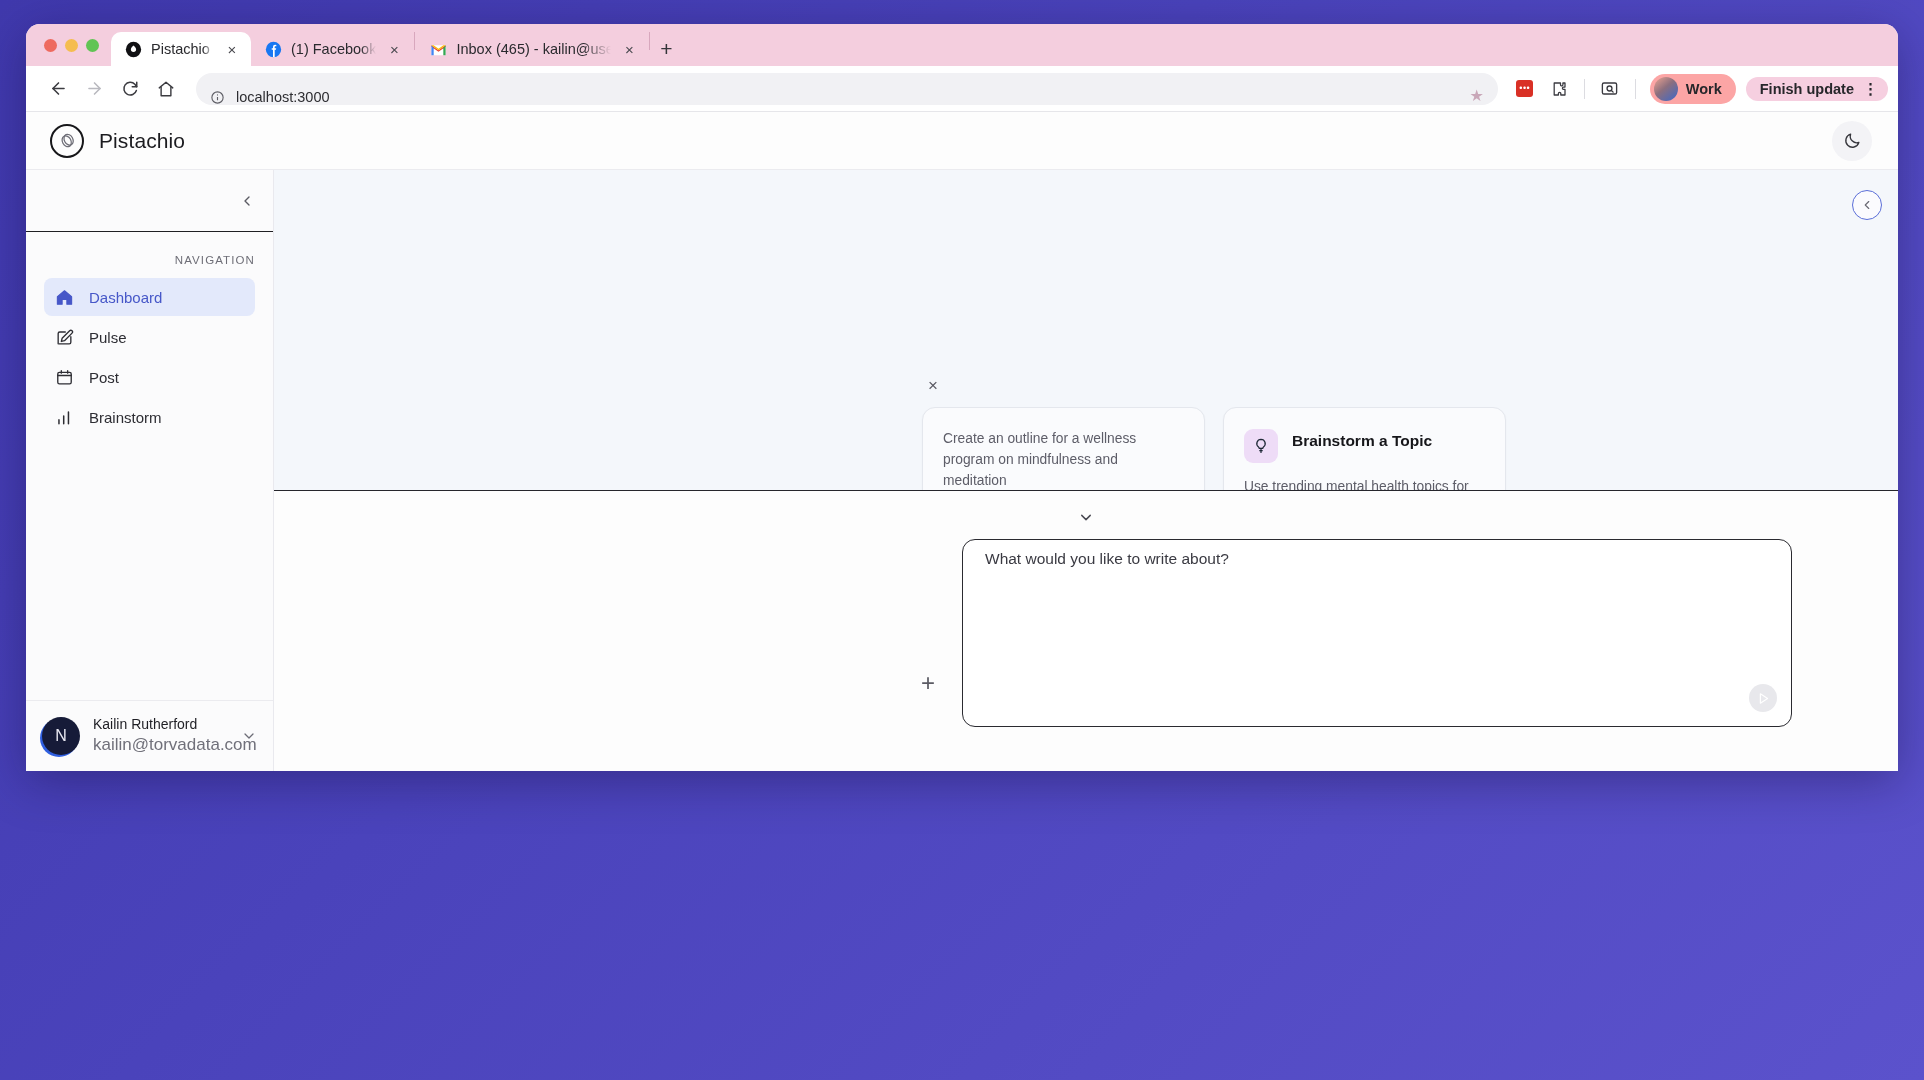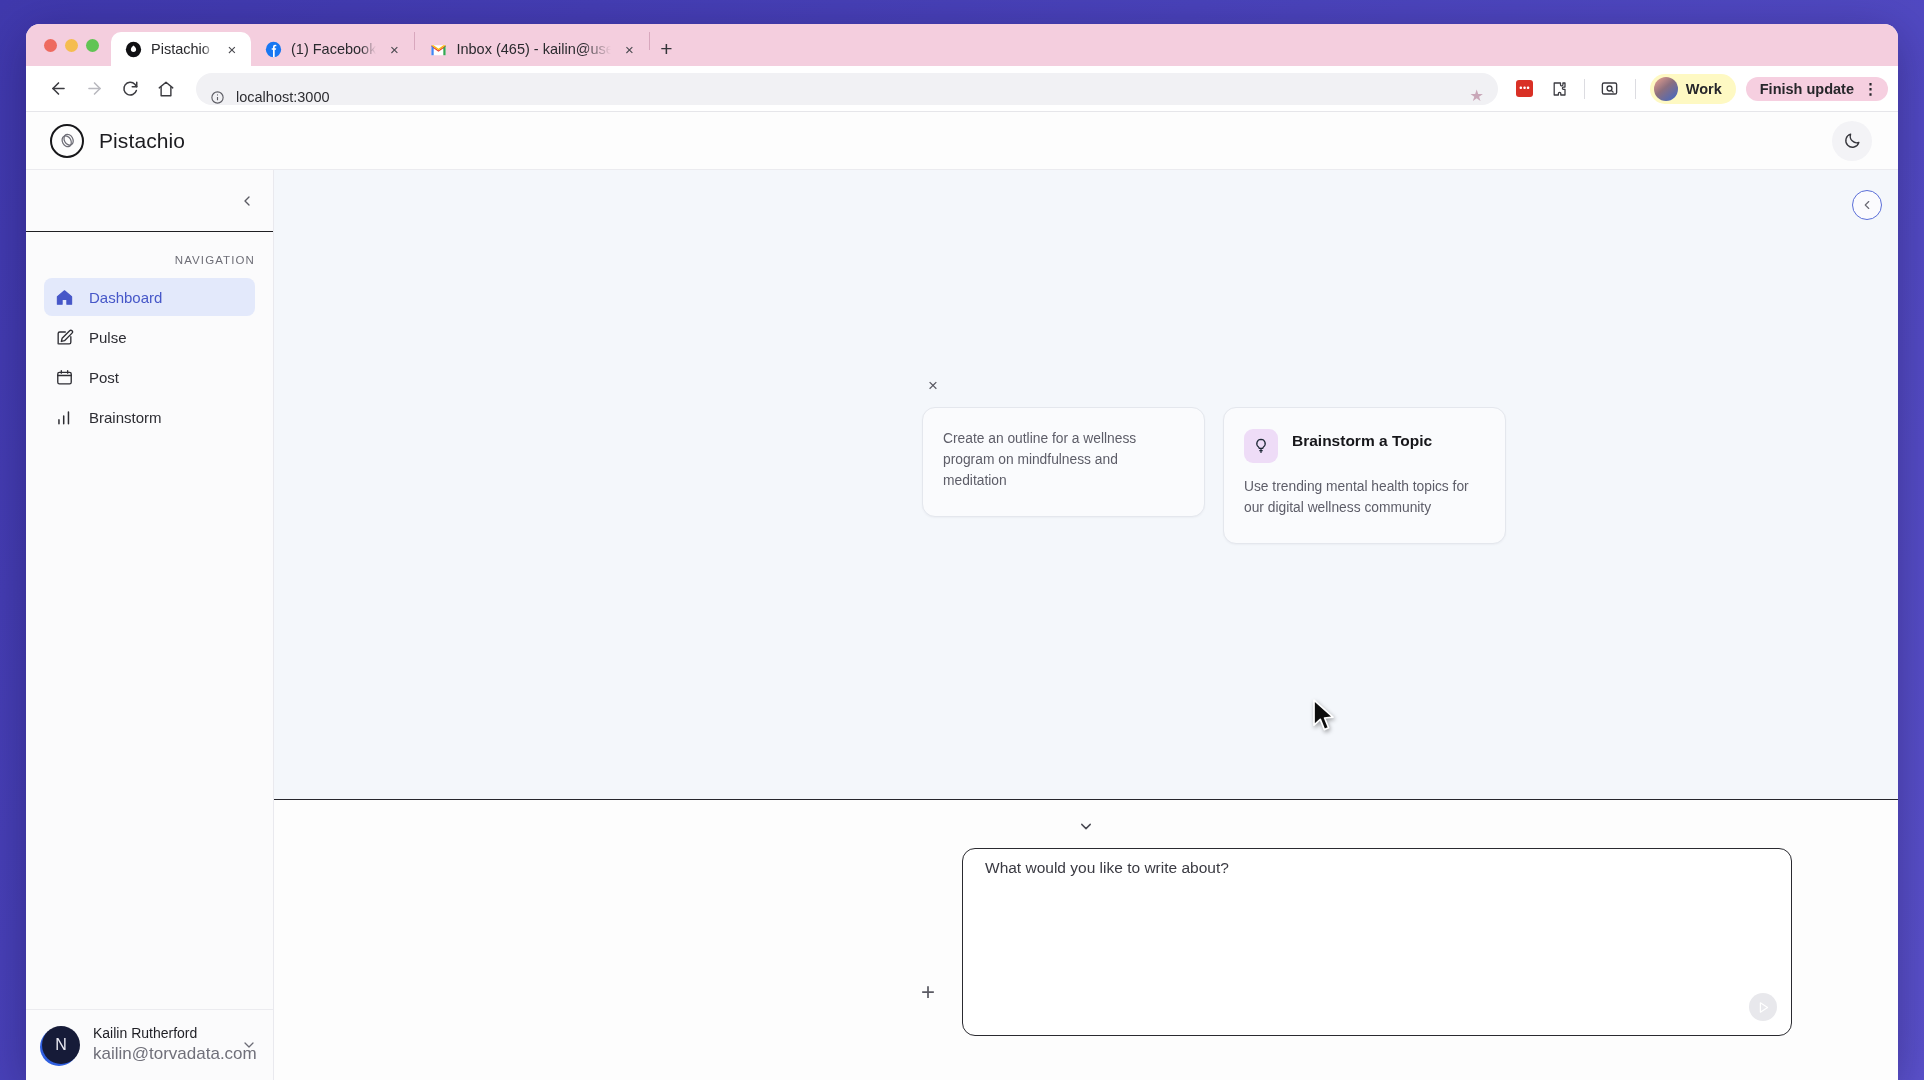--- a/index.html
+++ b/index.html
@@ -11,21 +11,21 @@
   }
   body {
     background: linear-gradient(135deg,#4039ad 0%,#4a43bb 40%,#5b52cc 100%);
     position: relative;
   }
 
   
   .browser-window {
     position: absolute;
     left: 26px; top: 24px;
-    width: 1872px; height: 1056px;
+    width: 1872px; height: 747px;
     background: #ffffff;
     border-radius: 14px 14px 0 0;
     overflow: hidden;
     box-shadow: 0 10px 48px rgba(20,10,60,.38);
   }
 
   
   .tabstrip {
     height: 42px;
     background: #f4cede;
@@ -117,21 +117,21 @@
     width: 17px; height: 17px; border-radius: 3px;
     background: #d93025;
     display: flex; align-items: center; justify-content: center;
   }
   .ext-red span {
     color: #fff; font-size: 9px; letter-spacing: .5px; line-height: 1;
   }
   .tb-sep { width:1px; height:20px; background:#dcdce1; margin:0 6px; }
   .profile-chip {
     display: flex; align-items: center; gap: 8px;
-    background: #fef9c3;
+    background: #fca5a5;
     border-radius: 16px;
     padding: 3px 14px 3px 4px;
     margin-left: 4px;
   }
   .profile-avatar {
     width: 24px; height: 24px; border-radius: 50%;
     background: linear-gradient(140deg,#f0a592 0%,#8c6f7e 45%,#3b67c9 100%);
     flex: 0 0 auto;
   }
   .profile-label { font-size: 14.5px; color: #27272b; font-weight: 600; }

